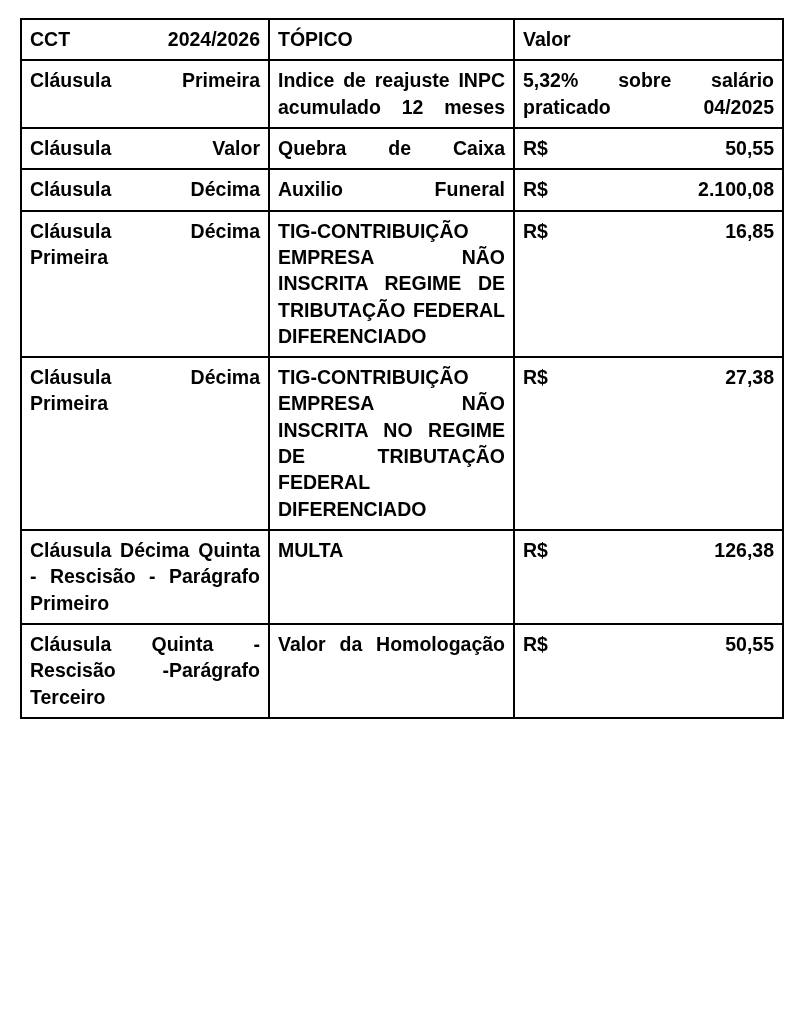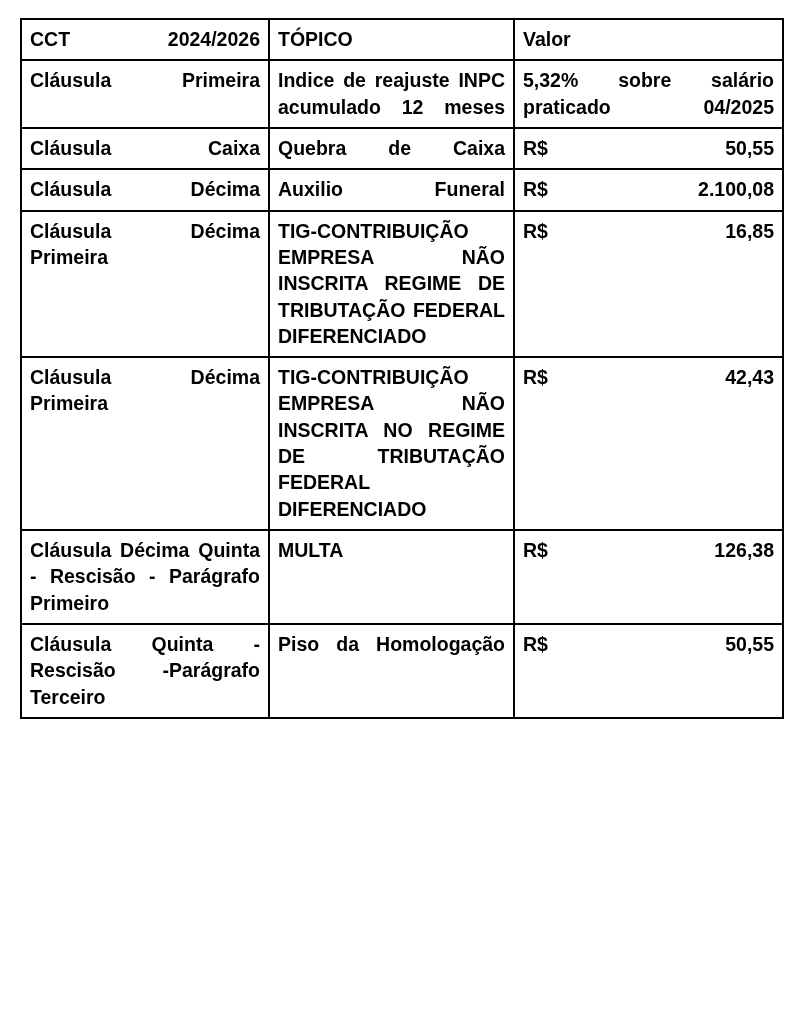--- a/index.html
+++ b/index.html
@@ -78,44 +78,44 @@
         <th>Valor</th>
       </tr>
     </thead>
     <tbody>
         <tr>
           <td class="plain">Cláusula Primeira</td>
           <td class="just">Indice de reajuste INPC acumulado 12 meses</td>
           <td class="just">5,32% sobre salário praticado 04/2025</td>
         </tr>
         <tr>
-          <td class="plain">Cláusula Caixa</td>
+          <td class="plain">Cláusula Valor</td>
           <td class="plain">Quebra de Caixa</td>
           <td class="plain">R$     50,55</td>
         </tr>
         <tr>
           <td class="plain">Cláusula Décima</td>
           <td class="center">Auxilio Funeral</td>
           <td class="plain">R$ 2.100,08</td>
         </tr>
         <tr>
           <td class="just">Cláusula Décima Primeira</td>
           <td class="just">TIG-CONTRIBUIÇÃO EMPRESA NÃO INSCRITA REGIME DE TRIBUTAÇÃO FEDERAL DIFERENCIADO</td>
           <td class="plain">R$     16,85</td>
         </tr>
         <tr>
           <td class="just">Cláusula Décima Primeira</td>
           <td class="just">TIG-CONTRIBUIÇÃO EMPRESA NÃO INSCRITA NO REGIME DE TRIBUTAÇÃO FEDERAL DIFERENCIADO</td>
-          <td class="plain">R$     42,43</td>
+          <td class="plain">R$     27,38</td>
         </tr>
         <tr>
           <td class="just">Cláusula Décima Quinta - Rescisão - Parágrafo Primeiro</td>
           <td class="plain">MULTA</td>
           <td class="plain">R$     126,38</td>
         </tr>
         <tr>
           <td class="just">Cláusula Quinta - Rescisão -Parágrafo Terceiro</td>
-          <td class="just">Piso da Homologação</td>
+          <td class="just">Valor da Homologação</td>
           <td class="plain">R$     50,55</td>
         </tr>
       </tbody>
   </table>
 </div>
 
 </body></html>

